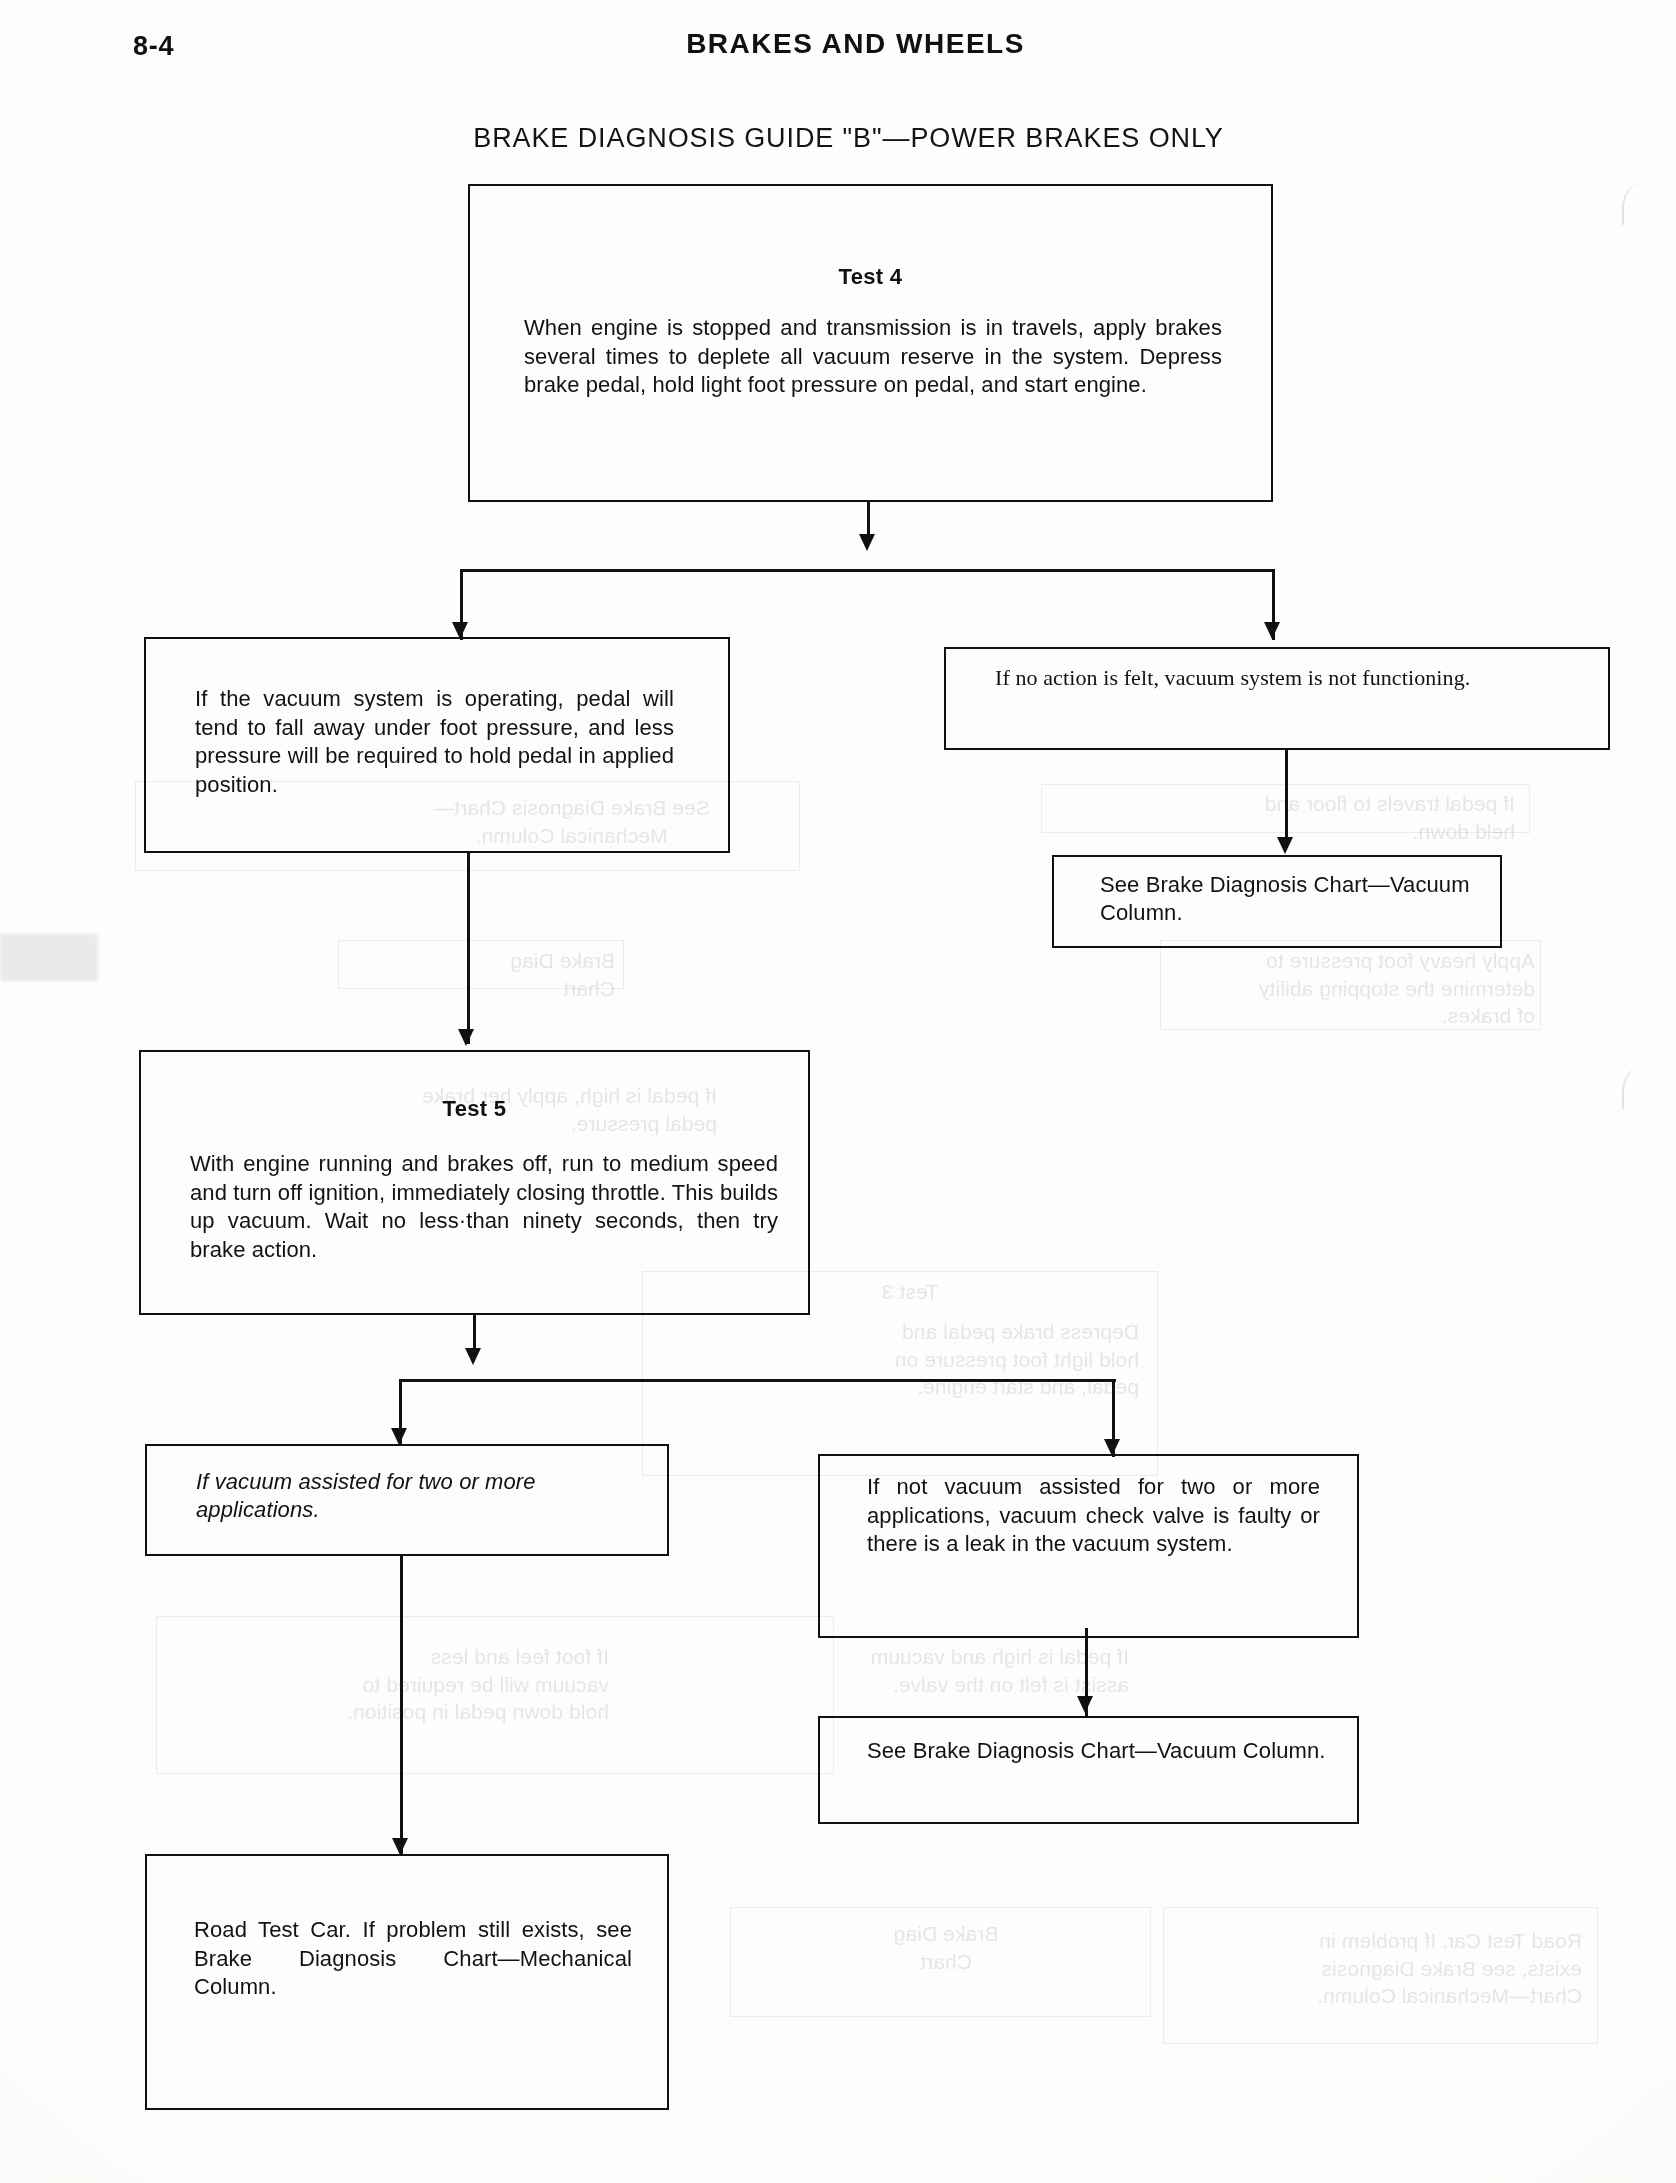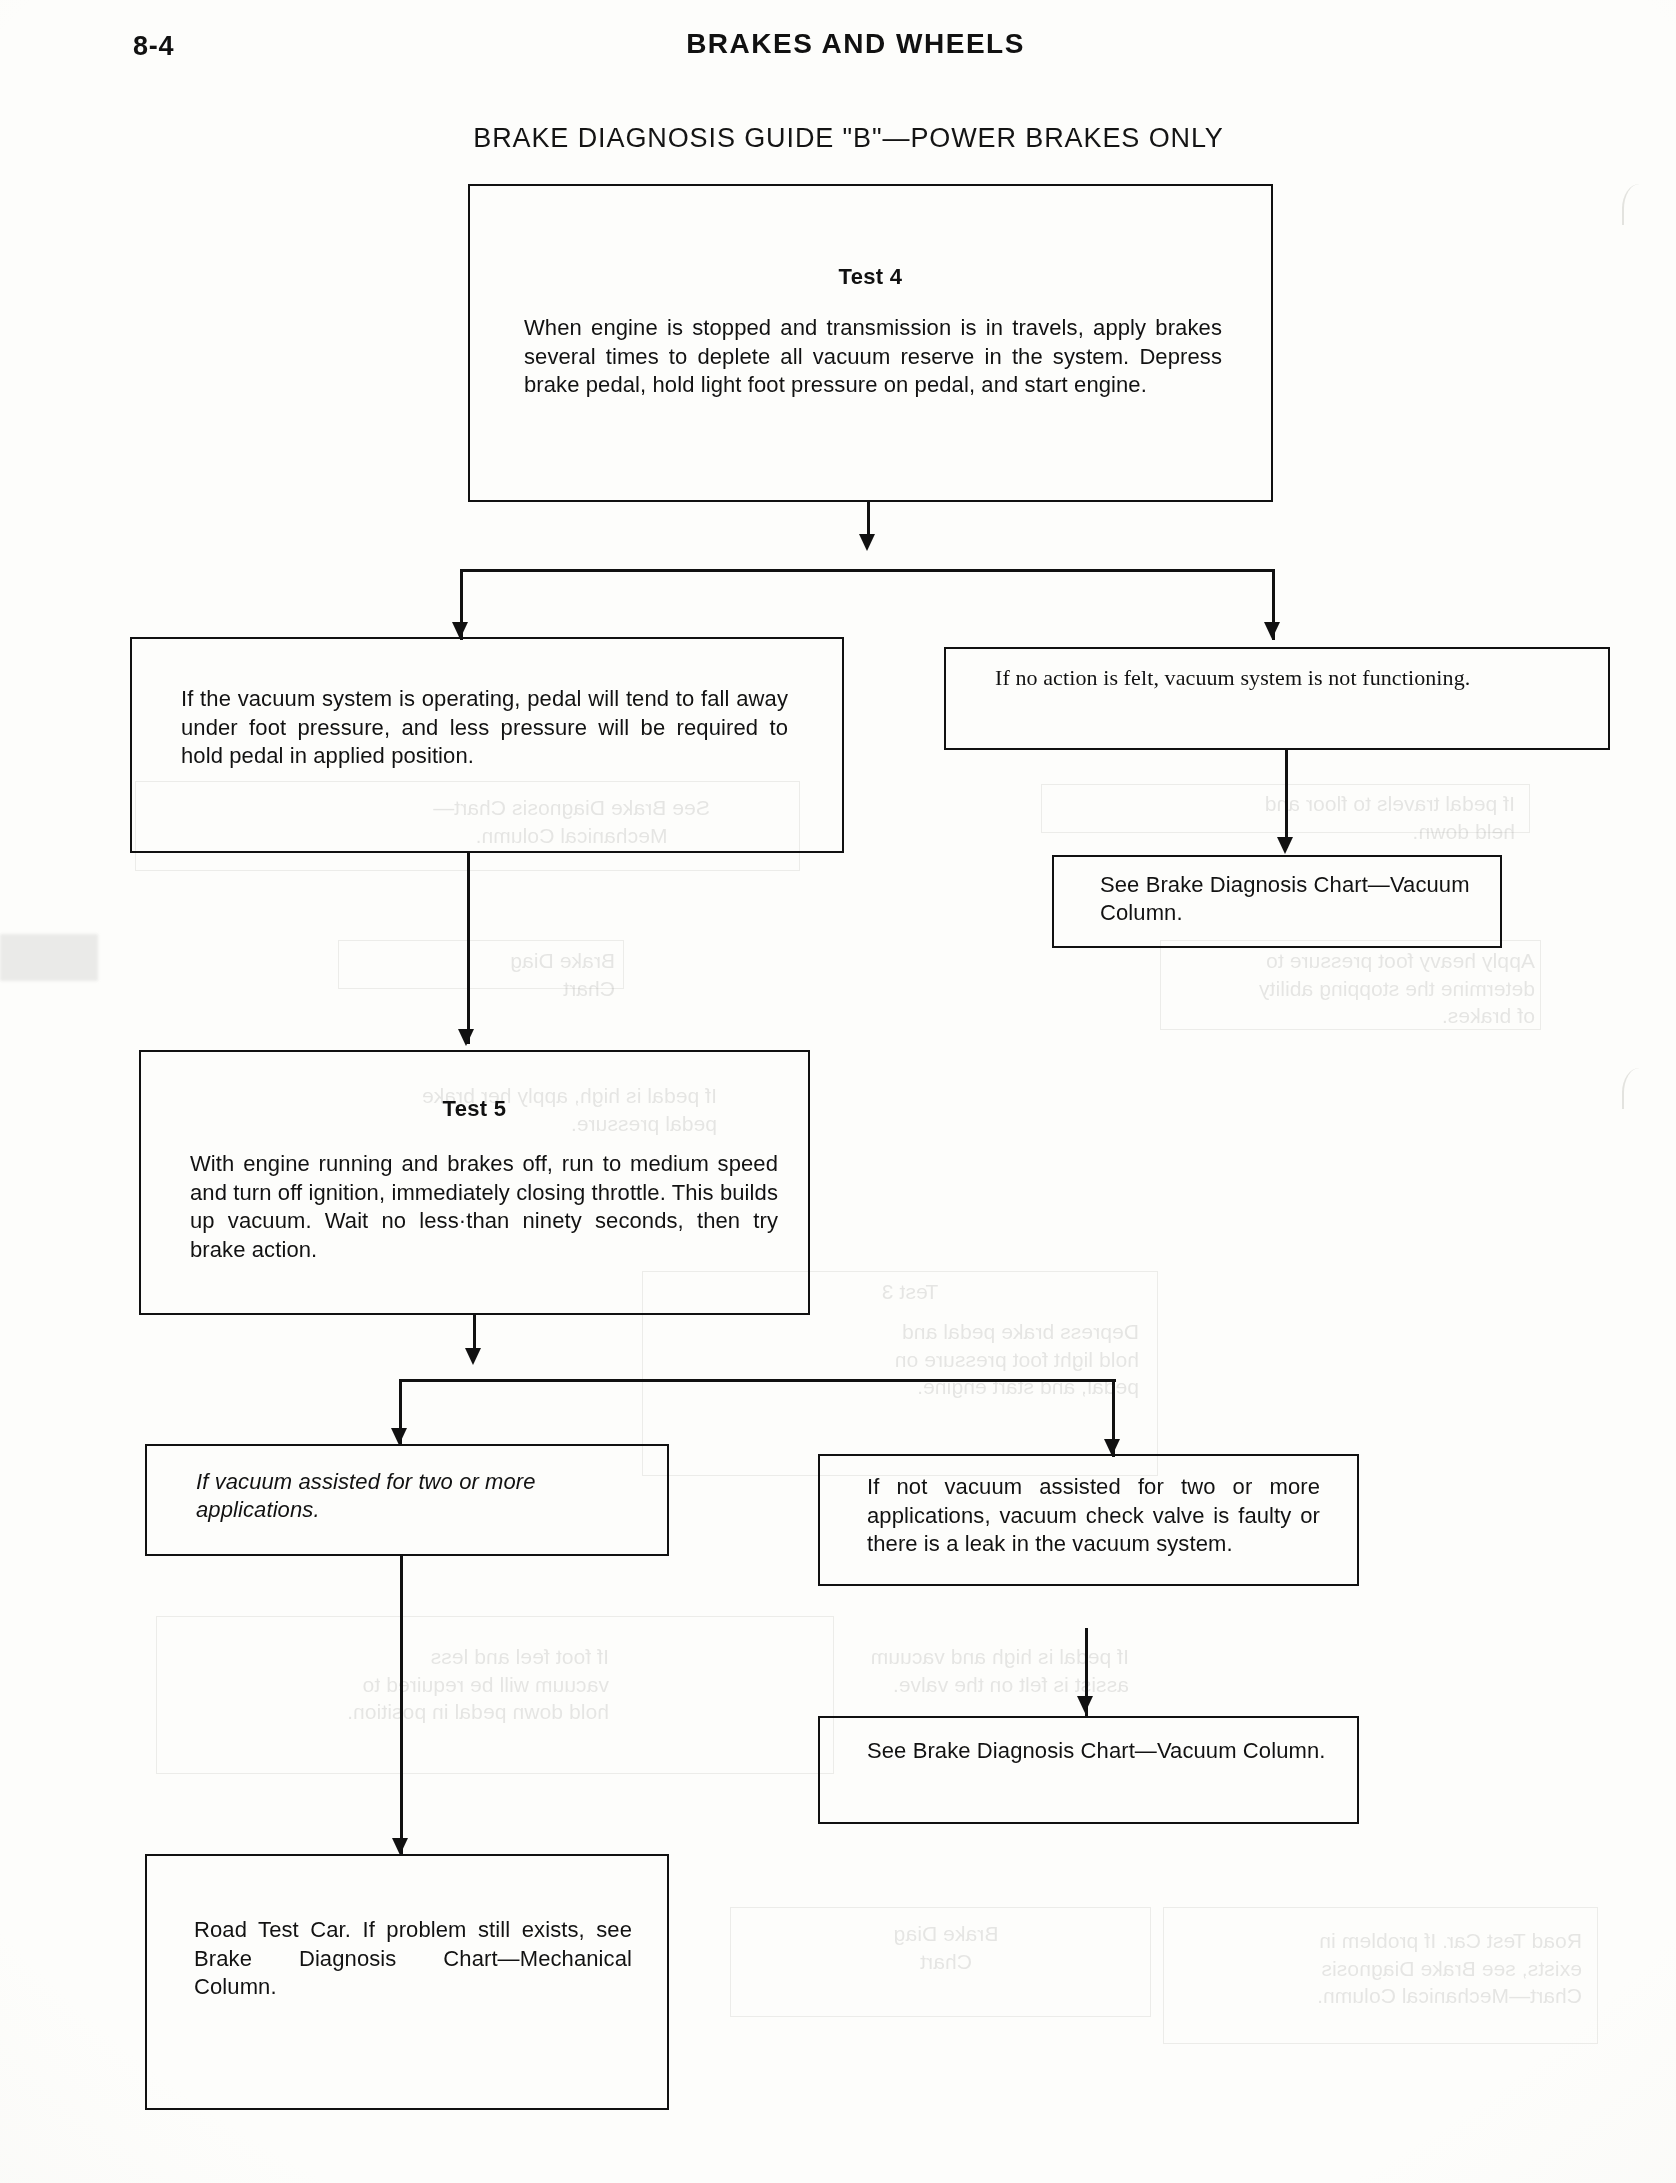--- a/index.html
+++ b/index.html
@@ -206,21 +206,21 @@
 
   <div class="vline" style="left:867px; top:502px; height:42px;"></div>
   <div class="arrowhead" style="left:859px; top:534px;"></div>
 
   <div class="hline" style="left:460px; top:569px; width:815px;"></div>
   <div class="vline" style="left:460px; top:569px; height:71px;"></div>
   <div class="arrowhead" style="left:452px; top:622px;"></div>
   <div class="vline" style="left:1272px; top:569px; height:71px;"></div>
   <div class="arrowhead" style="left:1264px; top:622px;"></div>
 
-  <div class="box" style="left:130px; top:637px; width:714px; height:216px;">
+  <div class="box" style="left:144px; top:637px; width:586px; height:216px;">
     <div class="box-inner box-text" style="top:46px; left:49px; right:54px;">If the vacuum system is operating, pedal will tend to fall away under foot pressure, and less pressure will be required to hold pedal in applied position.</div>
   </div>
 
   <div class="box" style="left:944px; top:647px; width:666px; height:103px;font-family:Liberation Serif, serif;">
     <div class="box-inner box-text nojust" style="top:15px; left:49px; right:27px;">If no action is felt, vacuum system is not functioning.</div>
   </div>
 
   <div class="vline" style="left:1285px; top:750px; height:98px;"></div>
   <div class="arrowhead" style="left:1277px; top:837px;"></div>
 
@@ -241,21 +241,21 @@
   <div class="hline" style="left:399px; top:1379px; width:717px;"></div>
   <div class="vline" style="left:399px; top:1379px; height:66px;"></div>
   <div class="arrowhead" style="left:391px; top:1428px;"></div>
   <div class="vline" style="left:1112px; top:1379px; height:78px;"></div>
   <div class="arrowhead" style="left:1104px; top:1439px;"></div>
 
   <div class="box" style="left:145px; top:1444px; width:524px; height:112px;">
     <div class="box-inner box-text nojust" style="top:21.6px; left:49px; right:27px;font-style:italic;">If vacuum assisted for two or more applications.</div>
   </div>
 
-  <div class="box" style="left:818px; top:1454px; width:541px; height:132px;">
+  <div class="box" style="left:818px; top:1454px; width:541px; height:184px;">
     <div class="box-inner box-text" style="top:17px; left:47px; right:37px;">If not vacuum assisted for two or more applications, vacuum check valve is faulty or there is a leak in the vacuum system.</div>
   </div>
 
   <div class="vline" style="left:1085px; top:1628px; height:88px;"></div>
   <div class="arrowhead" style="left:1077px; top:1696px;"></div>
 
   <div class="box" style="left:818px; top:1716px; width:541px; height:108px;">
     <div class="box-inner box-text nojust" style="top:19px; left:47px; right:26px;">See Brake Diagnosis Chart—Vacuum Column.</div>
   </div>
 

